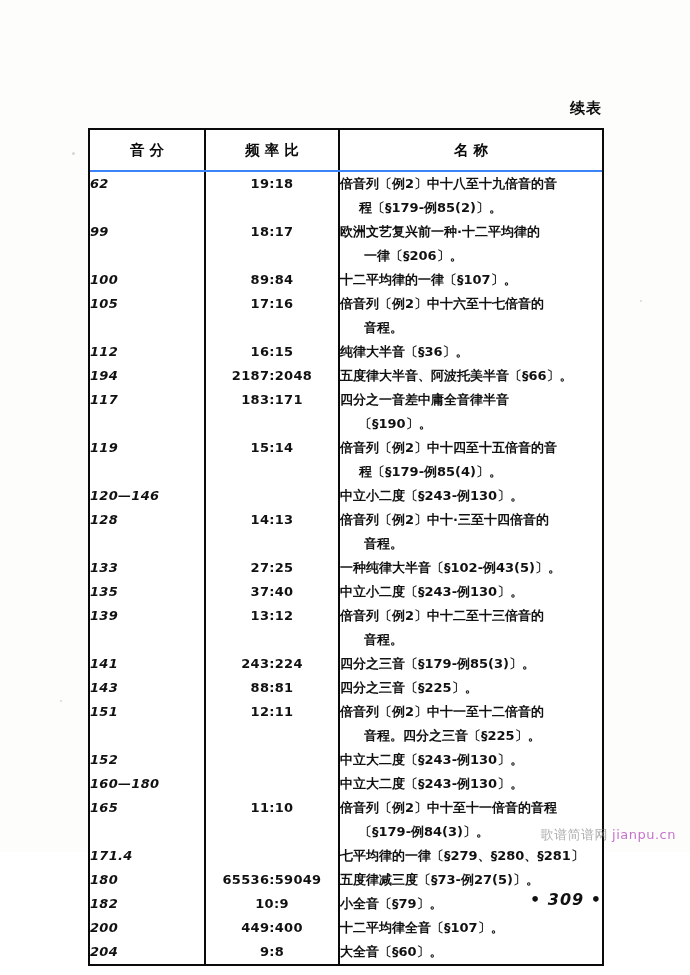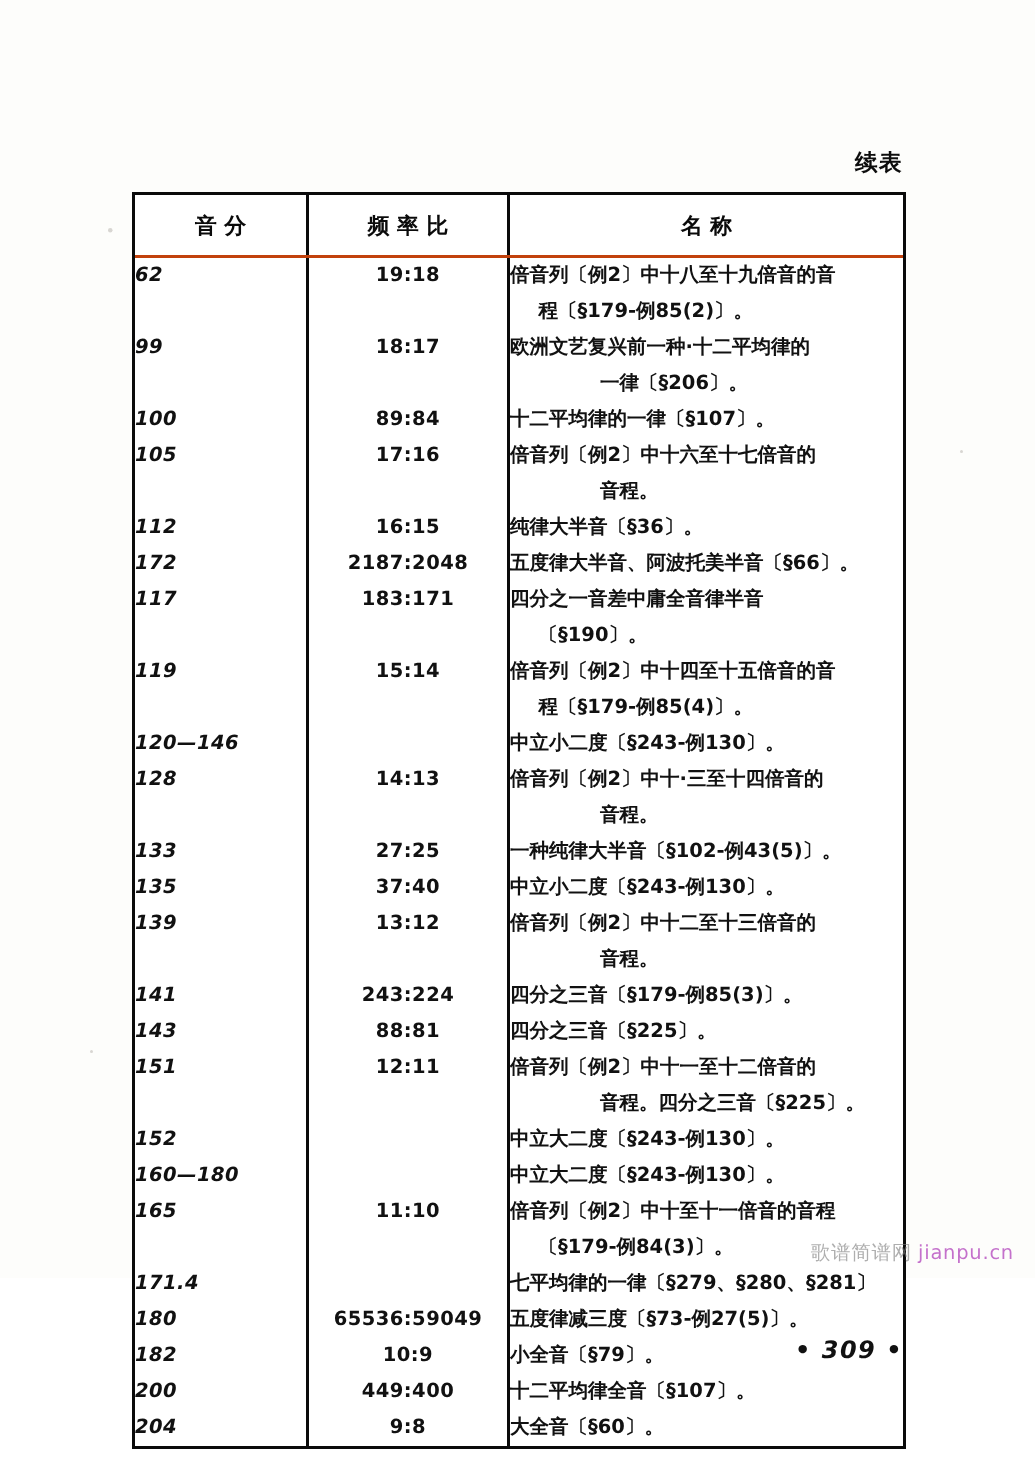--- a/index.html
+++ b/index.html
@@ -51,21 +51,21 @@
   table.data {
     border-collapse: collapse;
     width: 100%;
     table-layout: fixed;
   }
   table.data col.c-cents { width: 115px; }
   table.data col.c-ratio { width: 134px; }
   table.data col.c-name  { width: auto; }
 
   table.data thead th {
-    border-bottom: 2px solid #c2410c;
+    border-bottom: 2px solid #3b82f6;
     border-right: 2px solid #0a0a0a;
     padding: 11px 0 10px 0;
     font-weight: 700;
     font-size: 14.5px;
     text-align: center;
     color: #0a0a0a;
     letter-spacing: 0px;
   }
   table.data thead th:last-child { border-right: none; }
 
@@ -103,21 +103,21 @@
 
   
   .ln {
     height: 24px;
     line-height: 24px;
     display: block;
     white-space: nowrap;
     overflow: visible;
   }
   .ln.indent { padding-left: 19px; }
-  .ln.indent2 { padding-left: 60px; }
+  .ln.indent2 { padding-left: 24px; }
   .ln.blank { visibility: hidden; }
 
   
   .folio {
     position: absolute;
     right: 88px;
     top: 890px;
     font-style: italic;
     font-weight: 700;
     font-size: 16px;
@@ -221,21 +221,21 @@
             </td>
             <td class="ratio">
               <span class="ln">16:15</span>
             </td>
             <td class="name">
               <span class="ln">纯律大半音〔§36〕。</span>
             </td>
           </tr>
           <tr>
             <td class="cents">
-              <span class="ln">172</span>
+              <span class="ln">194</span>
             </td>
             <td class="ratio">
               <span class="ln">2187:2048</span>
             </td>
             <td class="name">
               <span class="ln">五度律大半音、阿波托美半音〔§66〕。</span>
             </td>
           </tr>
           <tr>
             <td class="cents">

